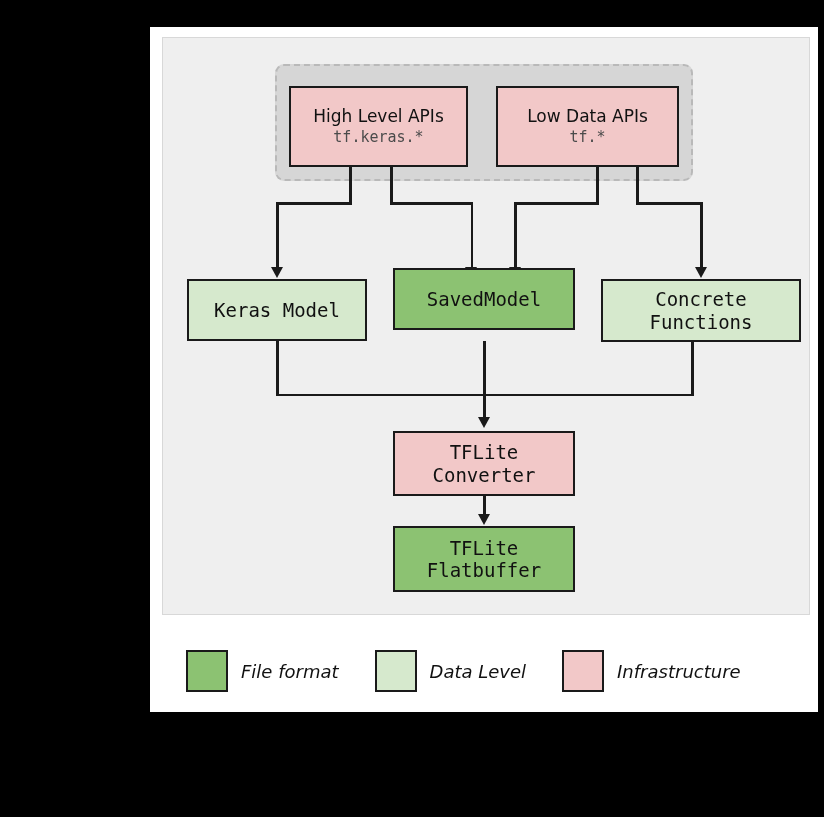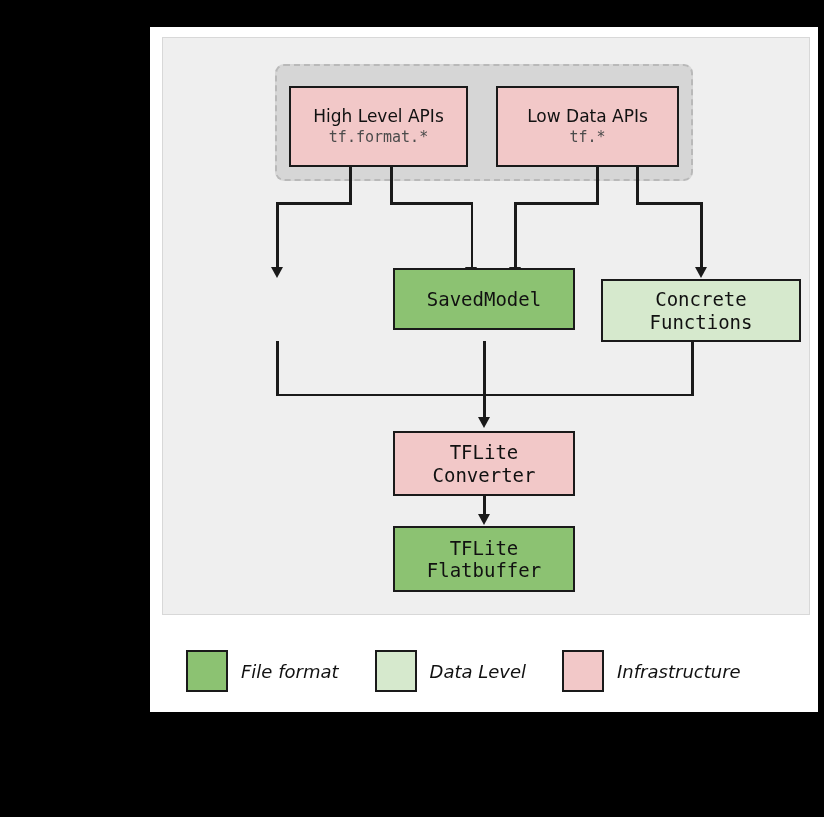--- a/index.html
+++ b/index.html
@@ -184,28 +184,31 @@
     <div class="edge h" style="left:113px; top:355.5px; width:417.5px;"></div>
 
     <div class="edge v" style="left:320px; top:303px; height:78px;"></div>
     <div class="arrow" style="left:314.7px; top:379px;"></div>
 
     <div class="edge v" style="left:320px; top:458px; height:20px;"></div>
     <div class="arrow" style="left:314.7px; top:476px;"></div>
 
     <div class="node api pink" id="node-high-level">
       <span class="l1">High Level APIs</span>
-      <span class="l2">tf.format.*</span>
+      <span class="l2">tf.keras.*</span>
     </div>
 
     <div class="node api pink" id="node-low-level">
       <span class="l1">Low Data APIs</span>
       <span class="l2">tf.*</span>
     </div>
 
+    <div class="node mono lgreen" id="node-keras">
+      <span class="l1">Keras Model</span>
+    </div>
 
     <div class="node mono green" id="node-savedmodel">
       <span class="l1">SavedModel</span>
     </div>
 
     <div class="node mono lgreen" id="node-concrete">
       <span class="l1">Concrete</span>
       <span class="l2">Functions</span>
     </div>
 

